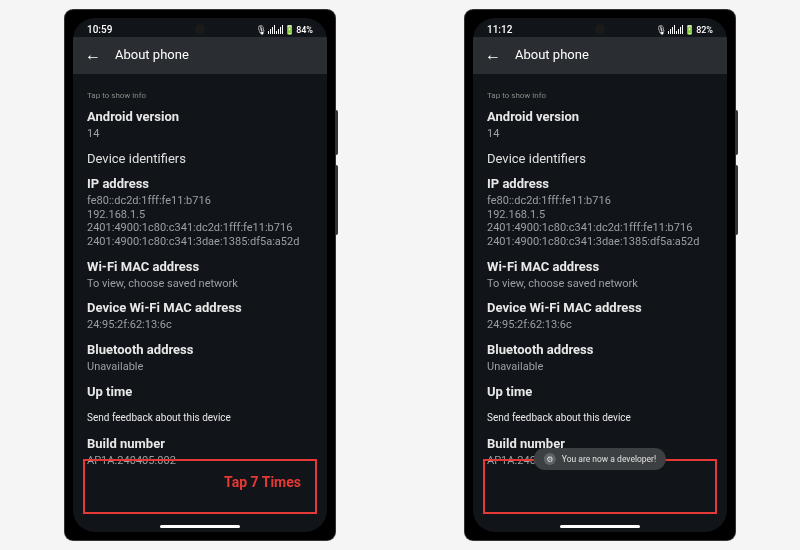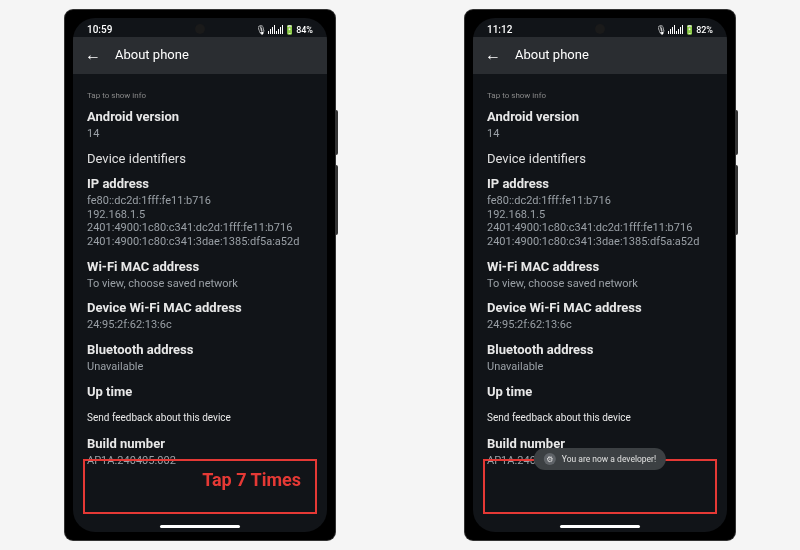--- a/index.html
+++ b/index.html
@@ -121,21 +121,21 @@
       right: 10px;
       height: 55px;
       border: 2.5px solid #e53935;
       pointer-events: none;
     }
     .tap-label {
       position: absolute;
       bottom: 42px;
       right: 26px;
       color: #e53935;
-      font-size: 18px;
+      font-size: 14px;
       font-weight: 700;
       z-index: 5;
     }
     .nav-bar {
       position: absolute;
       bottom: 4px;
       left: 50%;
       transform: translateX(-50%);
       width: 80px;
       height: 3px;

